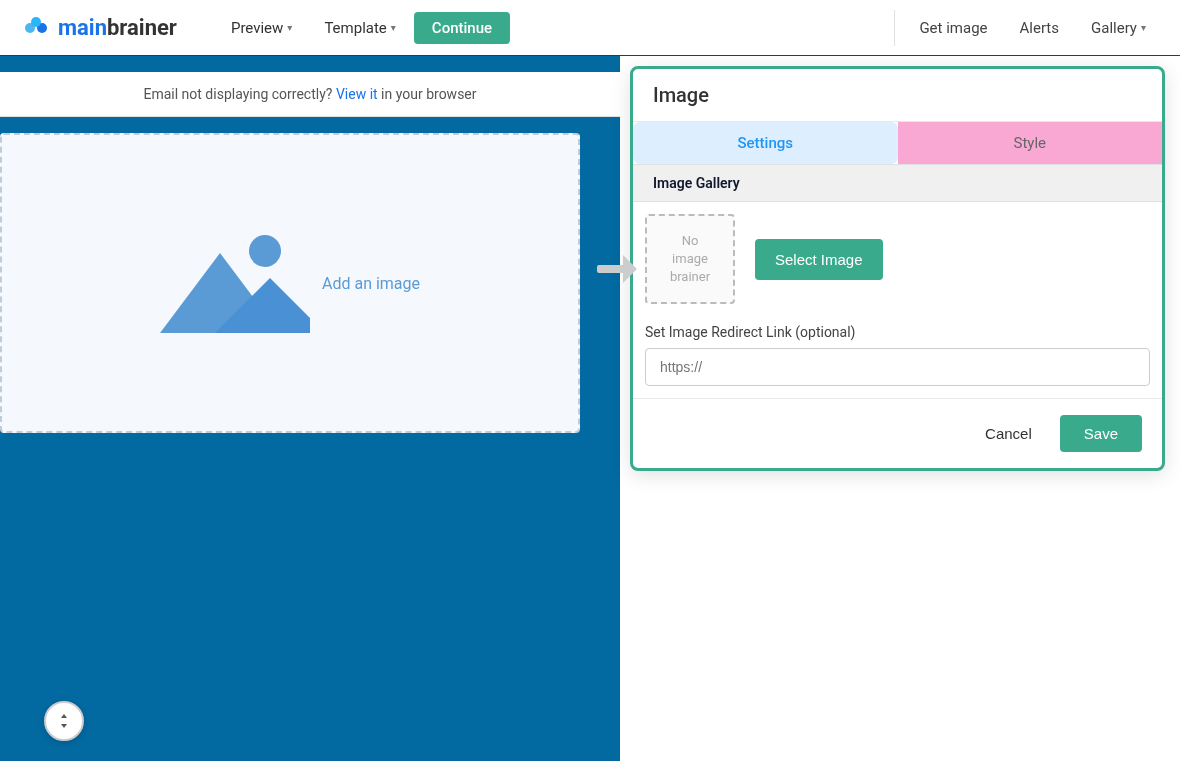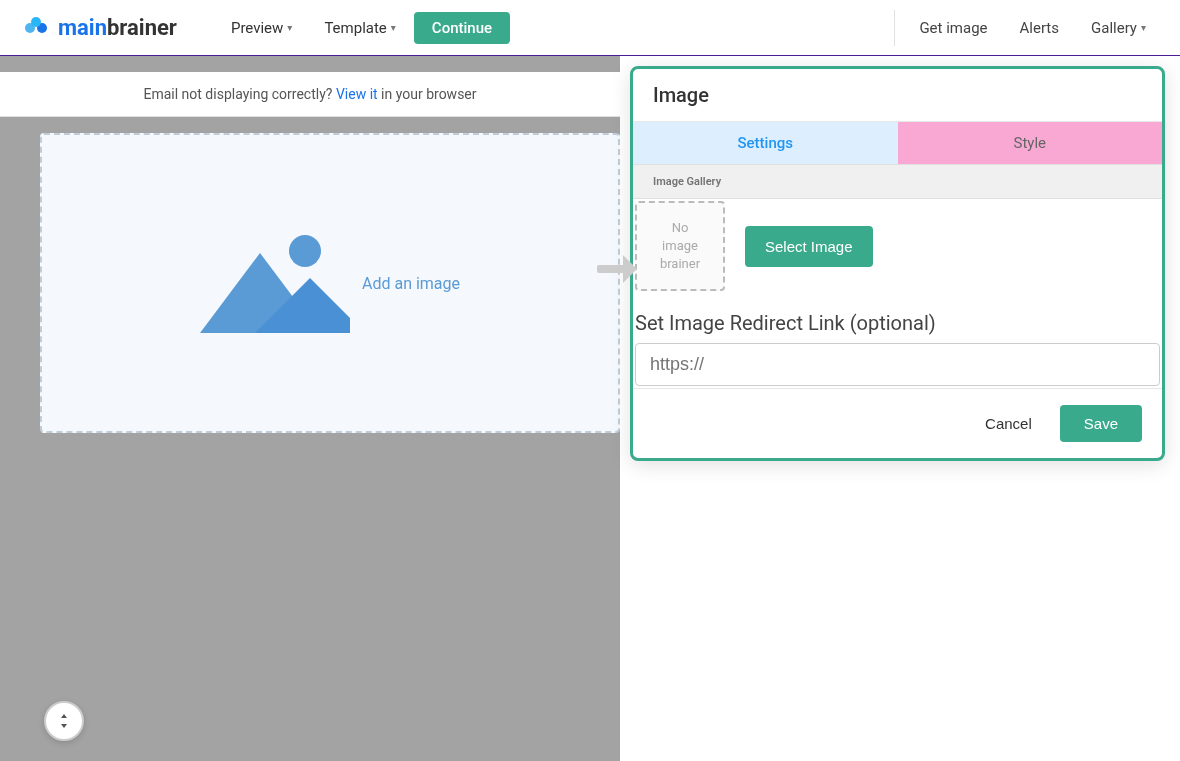--- a/index.html
+++ b/index.html
@@ -31,22 +31,22 @@
     .nav-right .nav-item { color: #444; }
     .chevron { font-size: 10px; color: #777; }
 
     
     .content-area {
       display: flex; height: calc(761px - 56px); position: relative;
     }
 
     
     .canvas-area {
-      flex: 0 0 620px; background: #a3a3a3;
-      display: flex; flex-direction: column; align-items: flex-end;
+      flex: 0 0 620px; background: #0369a1;
+      display: flex; flex-direction: column; align-items: flex-start;
       padding: 16px 0 0 0; position: relative;
     }
     .email-bar {
       background: #fff; width: 100%; padding: 14px 20px;
       font-size: 14px; color: #555; text-align: center;
       border-bottom: 1px solid #e0e0e0; margin-bottom: 16px;
     }
     .email-bar a { color: #1a73e8; text-decoration: none; }
     .email-canvas {
       border: 2px dashed #c0cdd8; background: #f5f8fc;
@@ -74,52 +74,52 @@
       padding: 14px 20px; border-bottom: 1px solid #e8e8e8;
     }
     .panel-title { font-size: 20px; font-weight: 500; color: #333; }
 
     
     .panel-tabs { display: flex; border-bottom: 1px solid #e0e0e0; }
     .tab {
       flex: 1; padding: 12px; text-align: center; font-size: 15px;
       cursor: pointer; color: #555;
     }
-    .tab.active { background: #ddeeff; color: #2196f3; font-weight: 500; }
+    .tab.active { background: #ddeeff; color: #2196f3; font-weight: 500; border-radius: 7px; }
     .tab:not(.active) { background: #f9a8d4; color: #666; }
 
     
     .panel-body { padding: 0; }
     .section-header {
       background: #f0f0f0; padding: 10px 20px;
-      font-size: 11px; font-weight: 600; color: #737373;
+      font-size: 14px; font-weight: 600; color: #0f172a;
       border-bottom: 1px solid #e0e0e0;
     }
-    .section-content { padding: 2px; }
+    .section-content { padding: 12px; }
 
     
     .image-select-row { display: flex; align-items: center; gap: 20px; margin-bottom: 20px; }
     .no-image-box {
       width: 90px; height: 90px; border: 2px dashed #bbb;
       border-radius: 4px; display: flex; flex-direction: column;
       align-items: center; justify-content: center;
       color: #aaa; font-size: 13px; text-align: center; line-height: 1.4;
       background: #fafafa;
     }
     .select-image-btn {
       background: #3aaa8c; color: #fff; border: none;
       padding: 12px 20px; border-radius: 4px; font-size: 15px;
       cursor: pointer; font-weight: 500;
     }
 
     
-    .redirect-label { font-size: 20px; color: #444; margin-bottom: 8px; }
+    .redirect-label { font-size: 14px; color: #444; margin-bottom: 8px; }
     .redirect-input {
       width: 100%; padding: 10px 14px; border: 1px solid #ccc;
-      border-radius: 4px; font-size: 18px; color: #333;
+      border-radius: 4px; font-size: 14px; color: #333;
       outline: none;
     }
 
     
     .panel-footer {
       display: flex; justify-content: flex-end; align-items: center;
       padding: 16px 20px; gap: 12px; border-top: 1px solid #e8e8e8;
     }
     .cancel-btn {
       background: transparent; border: none; font-size: 15px;

